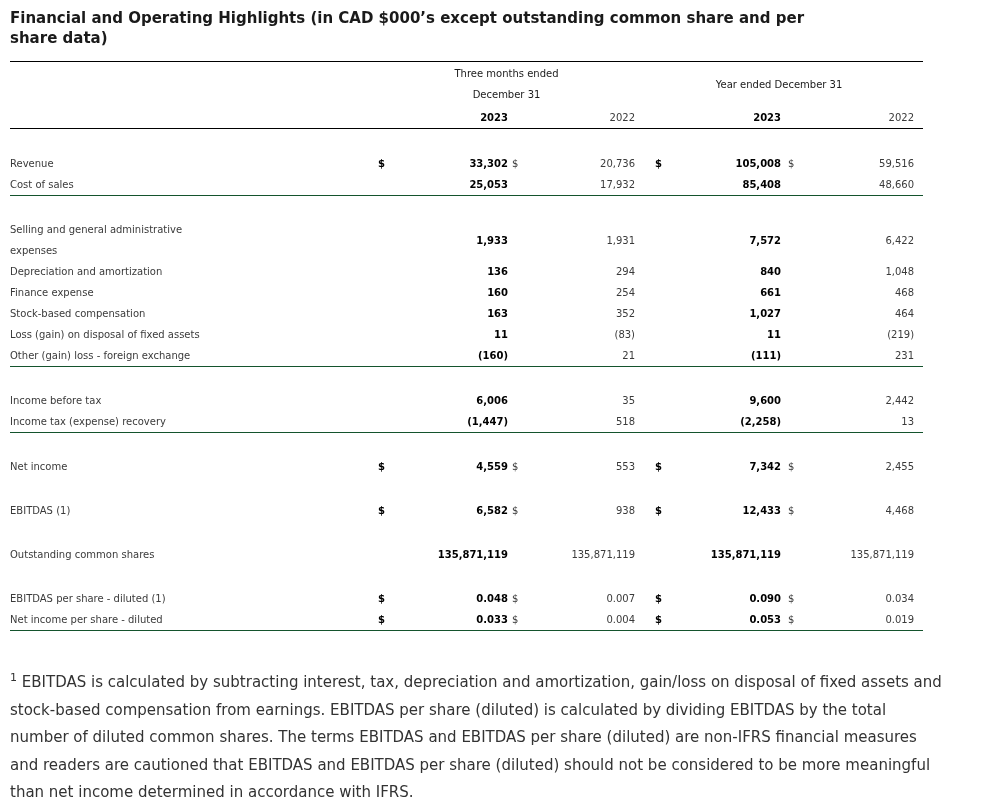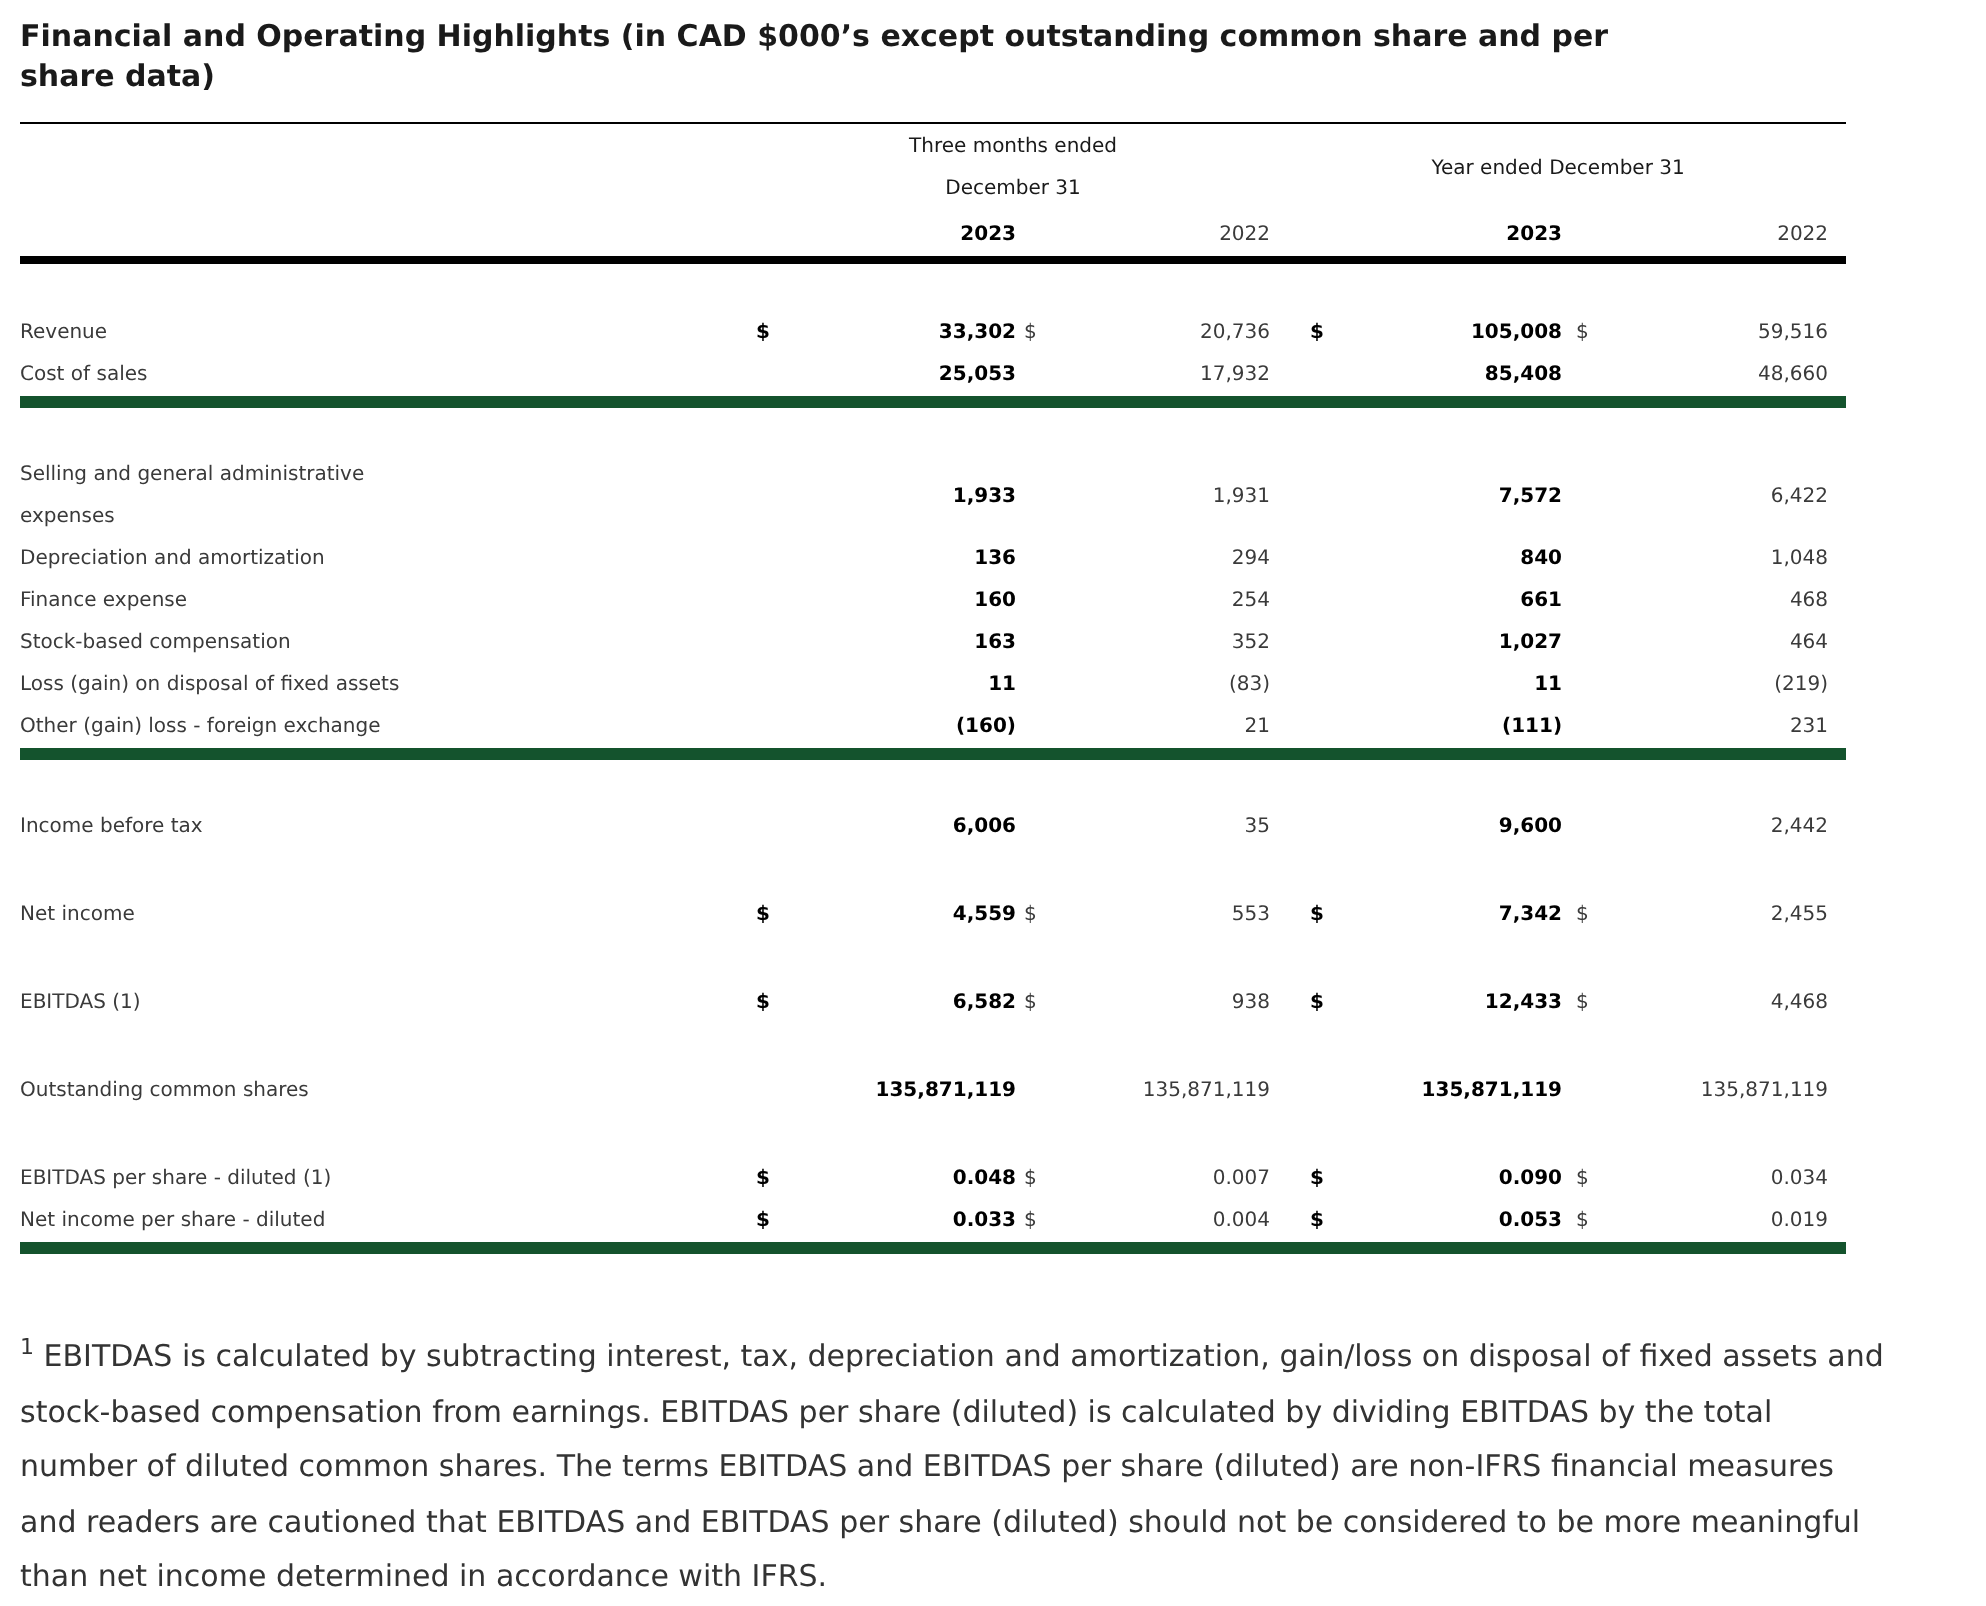--- a/index.html
+++ b/index.html
@@ -42,35 +42,35 @@
     font-weight: 700;
     color: #1a1a1a;
     text-align: center;
     white-space: pre-line;
     line-height: 18px;
     padding-top: 6px;
     height: 44px;
     vertical-align: middle;
   }
   
-  tr.yr > * { border-bottom: 4px solid #000000; height: 22px; }
+  tr.yr > * { border-bottom: 1px solid #000000; height: 22px; }
   tr.r > :nth-child(1) { text-align: left; color: #3a3a3a; white-space: pre-line; margin-top: 16px; }
   tr.r > :nth-child(2), tr.r > :nth-child(4),
   tr.r > :nth-child(6), tr.r > :nth-child(8) { text-align: left; }
   tr.r > :nth-child(3), tr.r > :nth-child(5),
   tr.r > :nth-child(7), tr.r > :nth-child(9) { text-align: right; }
   tr.r > :nth-child(2), tr.r > :nth-child(3),
   tr.r > :nth-child(6), tr.r > :nth-child(7) { font-weight: 700; color: #000000; }
   tr.r > :nth-child(4), tr.r > :nth-child(5),
   tr.r > :nth-child(8), tr.r > :nth-child(9) { font-weight: 400; color: #3a3a3a; }
   tr.r > :nth-child(4) { padding-left: 4px; }
   tr.r > :nth-child(6) { padding-left: 20px; }
   tr.r > :nth-child(8) { padding-left: 7px; }
   tr.r > :nth-child(9) { padding-right: 9px; }
-  tr.ul > td { border-bottom: 6px solid #14532d; }
+  tr.ul > td { border-bottom: 1px solid #14532d; }
   tr.sp > td { height: 23px; border: none; }
   tr.sp-first > td { height: 24px; }
   .footnote {
     margin: 38px 0 0 0;
     max-width: 938px;
     font-size: 15px;
     line-height: 27.5px;
     color: #333333;
   }
   .footnote sup {
@@ -233,20 +233,31 @@
         <td></td>
         <td>6,006</td>
         <td></td>
         <td>35</td>
         <td></td>
         <td>9,600</td>
         <td></td>
         <td>2,442</td>
       </tr>
 
+      <tr class="r ul">
+        <td>Income tax (expense) recovery</td>
+        <td></td>
+        <td>(1,447)</td>
+        <td></td>
+        <td>518</td>
+        <td></td>
+        <td>(2,258)</td>
+        <td></td>
+        <td>13</td>
+      </tr>
 
       <tr class="sp">
           <td colspan="9"></td>
         </tr>
 
       <tr class="r">
         <td>Net income</td>
         <td>$</td>
         <td>4,559</td>
         <td>$</td>

